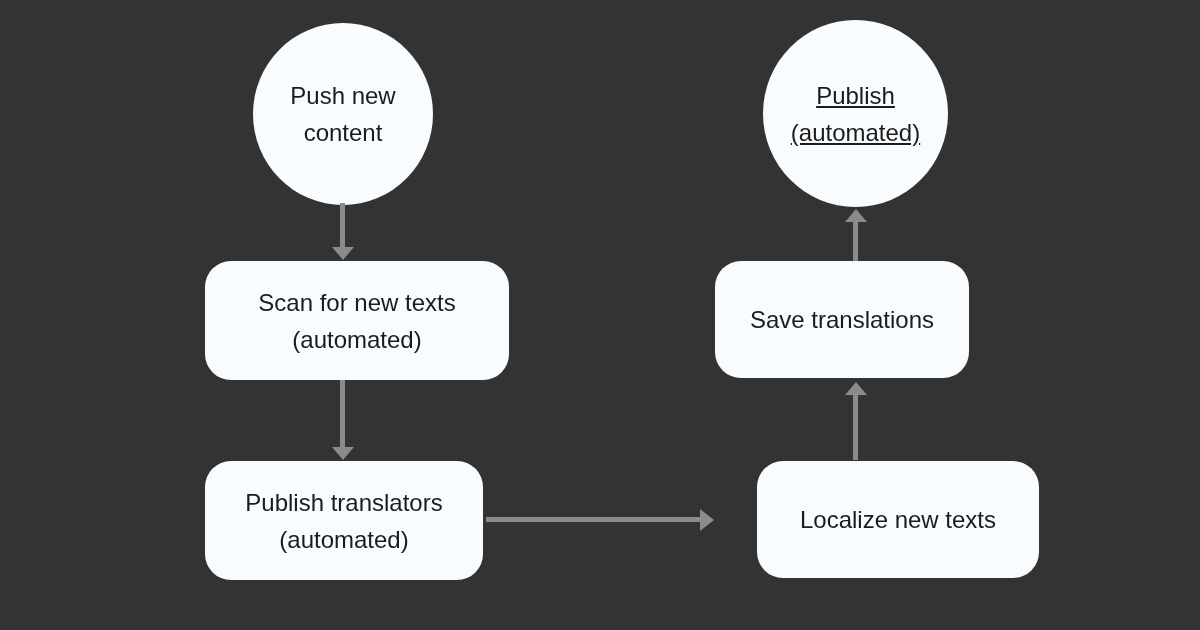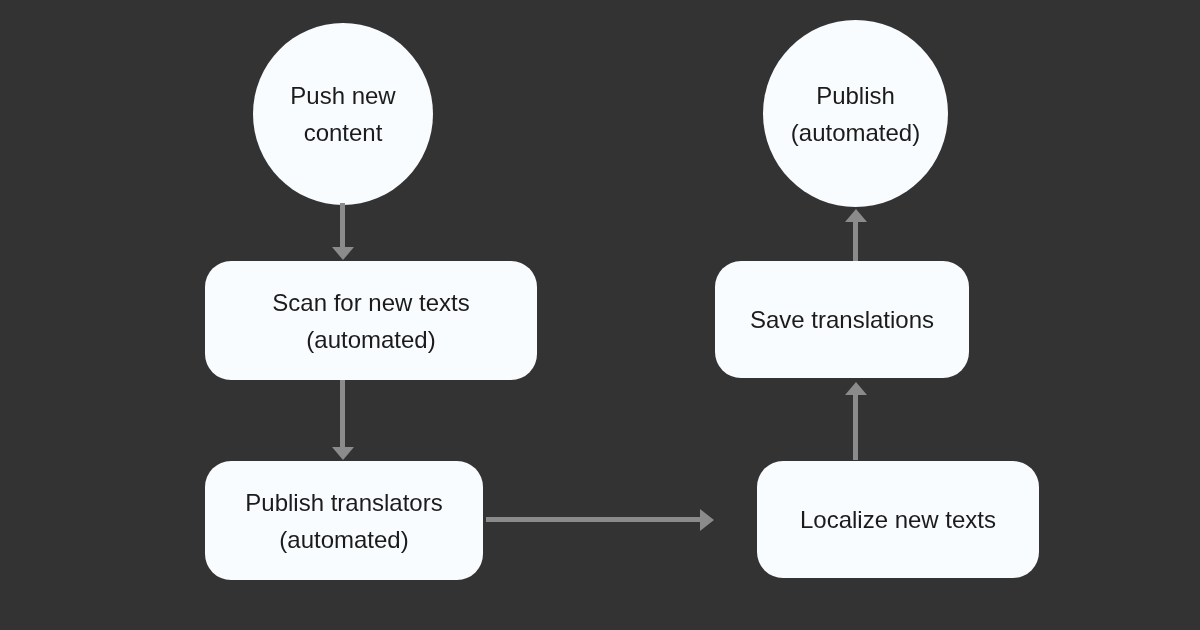--- a/index.html
+++ b/index.html
@@ -26,22 +26,22 @@
     justify-content: center;
     text-align: center;
     font-size: 24px;
     line-height: 37px;
     white-space: pre-line;
   }
   .node.circle { border-radius: 50%; }
   .node.rect { border-radius: 26px; }
 
   #node-push     { left: 253px; top: 23px;  width: 180px; height: 182px; }
-  #node-publish  { left: 763px; top: 20px;  width: 185px; height: 187px; }
-  #node-scan     { left: 205px; top: 261px; width: 332px; height: 119px; }
+  #node-publish  { left: 763px; top: 20px;  width: 185px; height: 187px; text-decoration: underline; }
+  #node-scan     { left: 205px; top: 261px; width: 304px; height: 119px; }
   #node-notify   { left: 205px; top: 461px; width: 278px; height: 119px; }
   #node-save     { left: 715px; top: 261px; width: 254px; height: 117px; }
   #node-localize { left: 757px; top: 461px; width: 282px; height: 117px; }
 
   .arrow { position: absolute; }
   .arrow .shaft { position: absolute; background: var(--arrow); }
   .arrow .head  { position: absolute; width: 0; height: 0; border-style: solid; border-color: transparent; }
 
   
   #arrow-push-scan { left: 332px; top: 203px; width: 22px; height: 57px; }

